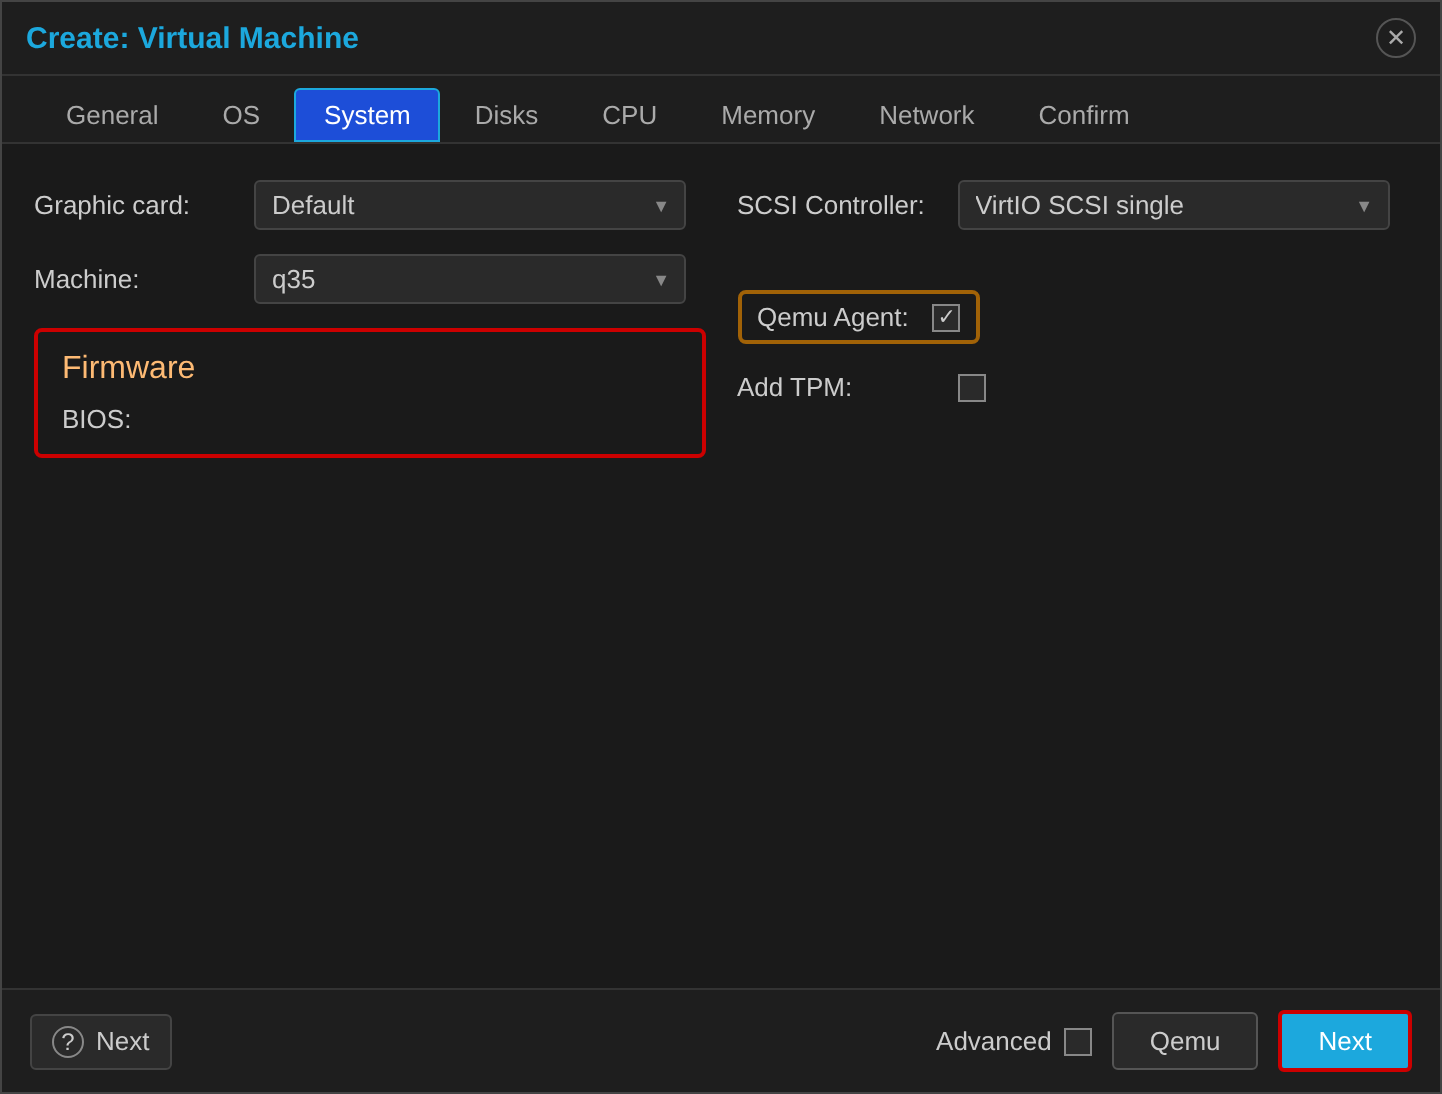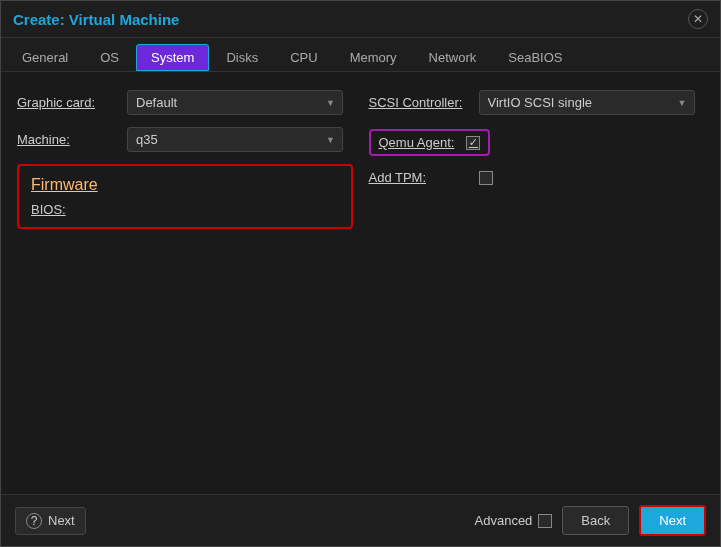--- a/index.html
+++ b/index.html
@@ -42,34 +42,34 @@
       align-items: center;
       justify-content: center;
       cursor: pointer;
       color: #aaa;
       font-size: 12px;
       background: transparent;
     }
     .tabs {
       display: flex;
       background: #1e1e1e;
-      padding: 6px 6px 0;
+      padding: 6px 17px 0;
       border-bottom: 1px solid #333;
       gap: 2px;
     }
     .tab {
       padding: 5px 14px;
       cursor: pointer;
       color: #aaa;
       font-size: 13px;
       border-radius: 3px 3px 0 0;
       border: 1px solid transparent;
     }
     .tab.active {
-      background: #6d28d9;
+      background: #1d4ed8;
       color: #fff;
       border-color: #1ca8dd;
     }
     .content {
       flex: 1;
       padding: 18px 16px;
       background: #1a1a1a;
       overflow: auto;
     }
     .form-row {
@@ -105,46 +105,46 @@
       font-size: 13px;
       border-radius: 3px;
       width: 216px;
       appearance: none;
       cursor: pointer;
       outline: none;
     }
     .two-cols {
       display: flex;
       gap: 16px;
-      text-decoration: underline;
     }
     .left-col { flex: 1; }
     .right-col { flex: 1; }
     .firmware-section {
       border: 1px solid #888;
       border-radius: 4px;
       padding: 10px 12px;
       margin-top: 8px;
     }
     .firmware-title {
       color: #fdba74;
       font-size: 16px;
       margin-bottom: 8px;
     }
     .highlighted-box {
       border: 2px solid #cc0000 !important;
       border-radius: 4px;
     }
     .qemu-row {
-      border: 2px solid #a21caf;
+      border: 2px solid #a16207;
       border-radius: 4px;
       padding: 4px 8px;
       display: inline-flex;
       align-items: center;
       gap: 8px;
+      margin-top: 16px;
     }
     .checkbox {
       width: 14px;
       height: 14px;
       border: 1px solid #888;
       background: #2a2a2a;
       display: inline-flex;
       align-items: center;
       justify-content: center;
       cursor: pointer;
@@ -223,21 +223,21 @@
   </div>
 
   <div class="tabs">
     <div class="tab">General</div>
     <div class="tab">OS</div>
     <div class="tab active">System</div>
     <div class="tab">Disks</div>
     <div class="tab">CPU</div>
     <div class="tab">Memory</div>
     <div class="tab">Network</div>
-    <div class="tab">SeaBIOS</div>
+    <div class="tab">Confirm</div>
   </div>
 
   <div class="content">
     <div class="two-cols">
 
       <div class="left-col">
         <div class="form-row">
           <span class="form-label">Graphic card:</span>
           <div class="select-wrapper">
             <select>
@@ -291,17 +291,17 @@
     <button class="help-btn">
       <span style="font-size:12px; border:1px solid #888; border-radius:50%; width:16px; height:16px; display:inline-flex; align-items:center; justify-content:center;">?</span>
       <span>Next</span>
     </button>
 
     <div class="footer-right">
       <div class="advanced-row">
         <span>Advanced</span>
         <div class="checkbox"></div>
       </div>
-      <button class="btn btn-default">Back</button>
+      <button class="btn btn-default">Qemu</button>
       <button class="btn btn-primary btn-next-highlighted">Next</button>
     </div>
   </div>
 </div>
 
 </body></html>

